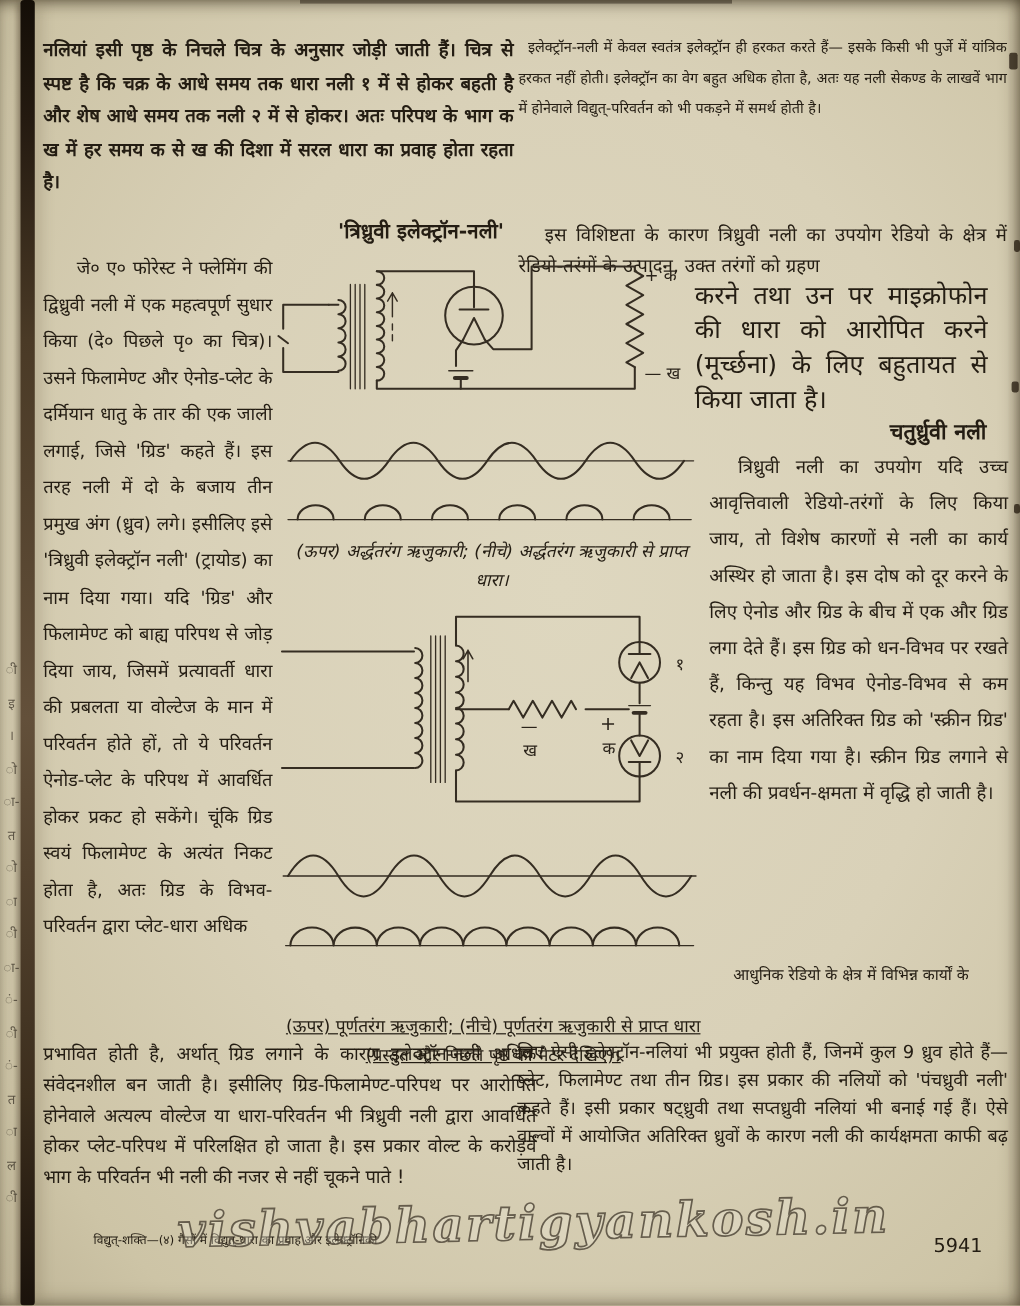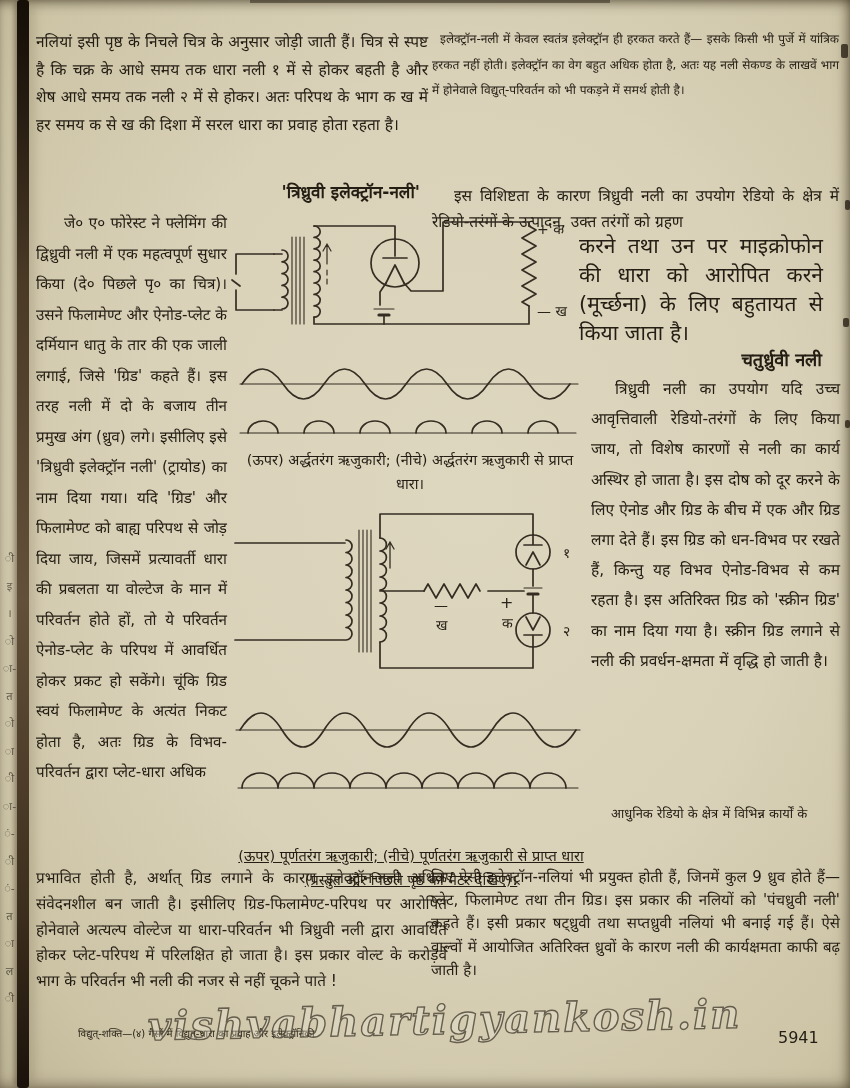--- a/index.html
+++ b/index.html
@@ -67,21 +67,21 @@
 ी
 ा-
 ं-
 ी
 ं-
 त
 ा
 ल
 ी</div>
 
-<div class="txt" style="left:36px;top:29px;width:392px;font-size:15.5px;line-height:27.5px;">नलियां इसी पृष्ठ के निचले चित्र के अनुसार जोड़ी जाती हैं। चित्र से स्पष्ट है कि चक्र के आधे समय तक धारा नली १ में से होकर बहती है और शेष आधे समय तक नली २ में से होकर। अतः परिपथ के भाग क ख में हर समय क से ख की दिशा में सरल धारा का प्रवाह होता रहता है।</div>
+<div class="txt" style="left:36px;top:29px;width:392px;font-size:15.5px;line-height:27.5px;font-weight:bold;">नलियां इसी पृष्ठ के निचले चित्र के अनुसार जोड़ी जाती हैं। चित्र से स्पष्ट है कि चक्र के आधे समय तक धारा नली १ में से होकर बहती है और शेष आधे समय तक नली २ में से होकर। अतः परिपथ के भाग क ख में हर समय क से ख की दिशा में सरल धारा का प्रवाह होता रहता है।</div>
 
 <div class="txt" style="left:432px;top:27px;width:407px;font-size:12px;line-height:25.6px;text-indent:8px;">इलेक्ट्रॉन-नली में केवल स्वतंत्र इलेक्ट्रॉन ही हरकत करते हैं— इसके किसी भी पुर्जे में यांत्रिक हरकत नहीं होती। इलेक्ट्रॉन का वेग बहुत अधिक होता है, अतः यह नली सेकण्ड के लाखवें भाग में होनेवाले विद्युत्-परिवर्तन को भी पकड़ने में समर्थ होती है।</div>
 <div class="txt" style="left:432px;top:183px;width:407px;font-size:15.5px;line-height:26px;text-indent:22px;">इस विशिष्टता के कारण त्रिध्रुवी नली का उपयोग रेडियो के क्षेत्र में रेडियो-तरंगों के उत्पादन, उक्त तरंगों को ग्रहण</div>
 
 <div class="h1" style="left:60px;top:180px;width:360px;font-size:17px;">'त्रिध्रुवी इलेक्ट्रॉन-नली'</div>
 
 <div class="txt" style="left:36px;top:208px;width:191px;font-size:15.2px;line-height:30.5px;text-indent:28px;">जे० ए० फोरेस्ट ने फ्लेमिंग की द्विध्रुवी नली में एक महत्वपूर्ण सुधार किया (दे० पिछले पृ० का चित्र)। उसने फिलामेण्ट और ऐनोड-प्लेट के दर्मियान धातु के तार की एक जाली लगाई, जिसे 'ग्रिड' कहते हैं। इस तरह नली में दो के बजाय तीन प्रमुख अंग (ध्रुव) लगे। इसीलिए इसे 'त्रिध्रुवी इलेक्ट्रॉन नली' (ट्रायोड) का नाम दिया गया। यदि 'ग्रिड' और फिलामेण्ट को बाह्य परिपथ से जोड़ दिया जाय, जिसमें प्रत्यावर्ती धारा की प्रबलता या वोल्टेज के मान में परिवर्तन होते हों, तो ये परिवर्तन ऐनोड-प्लेट के परिपथ में आवर्धित होकर प्रकट हो सकेंगे। चूंकि ग्रिड स्वयं फिलामेण्ट के अत्यंत निकट होता है, अतः ग्रिड के विभव-परिवर्तन द्वारा प्लेट-धारा अधिक</div>
 
 <div class="txt" style="left:579px;top:232px;width:244px;font-size:21px;line-height:29px;">करने तथा उन पर माइक्रोफोन की धारा को आरोपित करने (मूर्च्छना) के लिए बहुतायत से किया जाता है।</div>
 
@@ -121,21 +121,21 @@
   <text x="309" y="104">— ख</text>
 </svg>
 
 <svg style="left:232px;top:360px;" width="350" height="86" viewBox="0 0 350 86">
   <path d="M8,24 H346" style="stroke-width:1.1"></path>
   <path d="M10,24 q20.5,-30 41,0 t41,0 t41,0 t41,0 t41,0 t41,0 t41,0 t41,0"></path>
   <path d="M8,73 H344" style="stroke-width:1.1"></path>
   <path d="M16,73 a15,12 0 0 1 30,0 M72,73 a15,12 0 0 1 30,0 M128,73 a15,12 0 0 1 30,0 M184,73 a15,12 0 0 1 30,0 M240,73 a15,12 0 0 1 30,0 M296,73 a15,12 0 0 1 30,0"></path>
 </svg>
 
-<div class="cap" style="left:235px;top:448px;width:350px;font-size:14.5px;line-height:24px;">(ऊपर) अर्द्धतरंग ऋजुकारी; (नीचे) अर्द्धतरंग ऋजुकारी से प्राप्त धारा।</div>
+<div class="cap" style="left:235px;top:448px;width:350px;font-size:14.5px;line-height:24px;font-style:italic;">(ऊपर) अर्द्धतरंग ऋजुकारी; (नीचे) अर्द्धतरंग ऋजुकारी से प्राप्त धारा।</div>
 
 <svg style="left:228px;top:502px;" width="360" height="190" viewBox="0 0 360 190">
   <path d="M7,41 H117 M7,138 H117"></path>
   <path d="M118,38 a6,6.25 0 1 1 0,12.5 a6,6.25 0 1 1 0,12.5 a6,6.25 0 1 1 0,12.5 a6,6.25 0 1 1 0,12.5 a6,6.25 0 1 1 0,12.5 a6,6.25 0 1 1 0,12.5 a6,6.25 0 1 1 0,12.5 a6,6.25 0 1 1 0,12.5"></path>
   <path d="M131,28 V150 M135,28 V150 M139,28 V150 M143,28 V150" style="stroke-width:1.1"></path>
   <path d="M152,36 a6.4,6.5 0 1 1 0,13 a6.4,6.5 0 1 1 0,13 a6.4,6.5 0 1 1 0,13 a6.4,6.5 0 1 1 0,13 a6.4,6.5 0 1 1 0,13 a6.4,6.5 0 1 1 0,13 a6.4,6.5 0 1 1 0,13 a6.4,6.5 0 1 1 0,13"></path>
   <path d="M162,66 V40 M162,40 l-4,7 M162,40 l4,7" style="stroke-width:1.3"></path>
   <path d="M152,36 V12 H305 V33"></path>
   <path d="M152,140 V166 H305 V145"></path>
 

